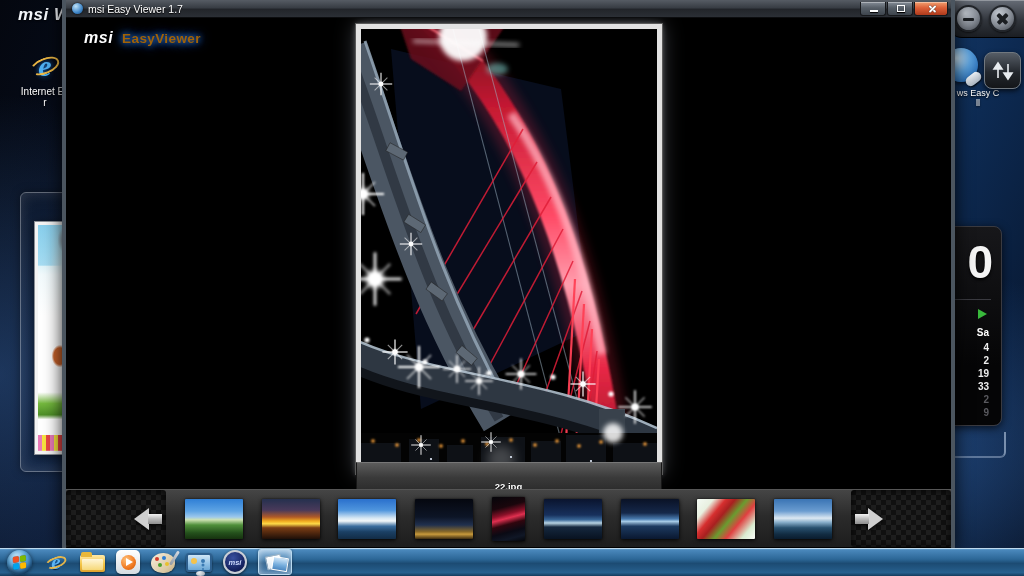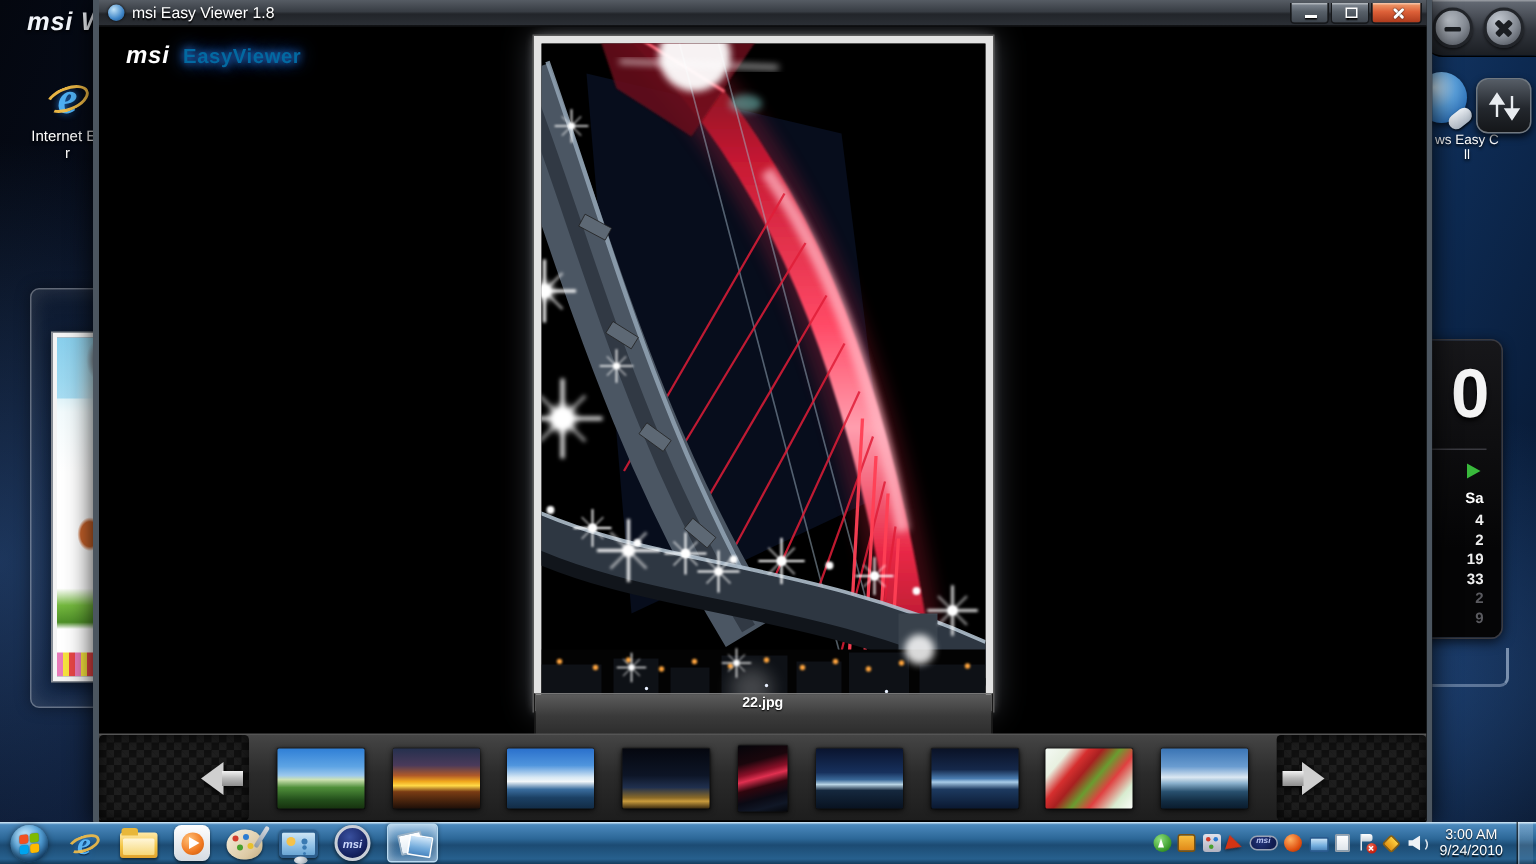--- a/index.html
+++ b/index.html
@@ -97,31 +97,31 @@
   .win-btn.close { width:34px; background:linear-gradient(#f2a070,#dd6038 45%,#ad3a1c); }
   .win-btn .mini { position:absolute; left:9px; bottom:3px; width:8px; height:2px; background:#fff; box-shadow:0 1px 1px #000; }
   .win-btn .maxi { position:absolute; left:9px; top:3px; width:8px; height:7px; border:1.5px solid #fff; box-shadow:0 1px 1px #000; }
   .win-btn .cx1,.win-btn .cx2 { position:absolute; left:13px; top:6px; width:9px; height:1.8px; background:#fff; border-radius:1px; box-shadow:0 0 1px #000; }
   .win-btn .cx1 { transform:rotate(45deg); } .win-btn .cx2 { transform:rotate(-45deg); }
 
   .win-body { position:relative; width:100%; height:529px; background:#000; overflow:hidden; }
   .app-logo { position:absolute; left:18px; top:11px; display:flex; align-items:baseline; }
   .logo-msi { color:#fff; font-weight:bold; font-style:italic; font-size:16px; letter-spacing:.5px;
     text-shadow:0 1px 2px #000; margin-right:9px; }
-  .logo-name { color:#0369a1; font-weight:bold; font-size:13.5px; letter-spacing:.4px;
+  .logo-name { color:#a16207; font-weight:bold; font-size:13.5px; letter-spacing:.4px;
     text-shadow:0 0 6px #2d7ff0, 0 0 12px #2d7ff0, 0 1px 1px #000; }
 
   .photo-frame { position:absolute; left:50%; top:6px; transform:translateX(-50%);
     width:306px; height:450px; border:5px solid #e2e2e2; outline:1px solid #5a5a5a;
     box-shadow:0 0 20px rgba(220,230,255,.28), 0 0 6px rgba(255,255,255,.35); background:#000; }
   .photo-frame svg { display:block; }
 
   .filename-bar { position:absolute; left:50%; top:444px; transform:translateX(-50%);
     width:306px; height:31px; background:linear-gradient(#5c5c5c,#3a3a3a 50%,#2a2a2a);
-    border:1px solid #171717; border-top:1px solid #777; display:flex; align-items:flex-start; justify-content:center; }
+    border:1px solid #171717; border-top:1px solid #777; display:flex; align-items:flex-end; justify-content:center; }
   .filename-text { color:#fff; font-size:9.5px; font-weight:bold; text-shadow:0 1px 1px #000; }
 
   .filmstrip { position:absolute; left:0; top:471px; width:100%; height:58px;
     background:linear-gradient(#454545,#2b2b2b 45%,#1d1d1d); border-top:1px solid #555;
     display:flex; align-items:center; }
   .checker { width:100px; height:100%; flex:0 0 auto; position:relative;
     background-image:
       linear-gradient(45deg,#1e1e1e 25%,transparent 25%,transparent 75%,#1e1e1e 75%),
       linear-gradient(45deg,#1e1e1e 25%,#101010 25%,#101010 75%,#1e1e1e 75%);
     background-size:10px 10px; background-position:0 0,5px 5px;
@@ -299,21 +299,21 @@
         <div>33</div>
         <div class="adj">2</div>
         <div class="adj">9</div>
       </div>
   </div>
   <div class="glass-corner"></div>
 
   <div class="app-window">
     <div class="titlebar">
       <div class="titlebar-icon"></div>
-      <div class="title-text">msi Easy Viewer 1.8</div>
+      <div class="title-text">msi Easy Viewer 1.7</div>
       <div class="win-btns">
         <div class="win-btn">
             <span class="mini"></span>
           </div>
         <div class="win-btn">
             <span class="maxi"></span>
           </div>
         <div class="win-btn close">
             <span class="cx1"></span>
             <span class="cx2"></span>
@@ -519,38 +519,14 @@
         <span class="disc"></span>
           <span class="play"></span>
       </div>
       <div class="tb-icon tb-paint"></div>
       <div class="tb-icon tb-control"></div>
       <div class="tb-icon tb-msi">
           <span>msi</span>
         </div>
       <div class="tb-icon tb-viewer"></div>
     </div>
-    <div class="tb-right">
-      <div class="tray">
-          <div class="tr-remove"></div>
-          <div class="tr-app"></div>
-          <div class="tr-palette"></div>
-          <div class="tr-audio"></div>
-          <div class="tr-msi">
-            <span>msi</span>
-          </div>
-          <div class="tr-security"></div>
-          <div class="tr-display"></div>
-          <div class="tr-doc"></div>
-          <div class="tr-flag">
-            <span class="badge"></span>
-          </div>
-          <div class="tr-warning"></div>
-          <div class="tr-volume"></div>
-        </div>
-      <div class="clock">
-        <div>3:00 AM</div>
-        <div>9/24/2010</div>
-      </div>
-      <div class="show-desktop"></div>
-    </div>
   </div>
 </div>
 
 </body></html>

